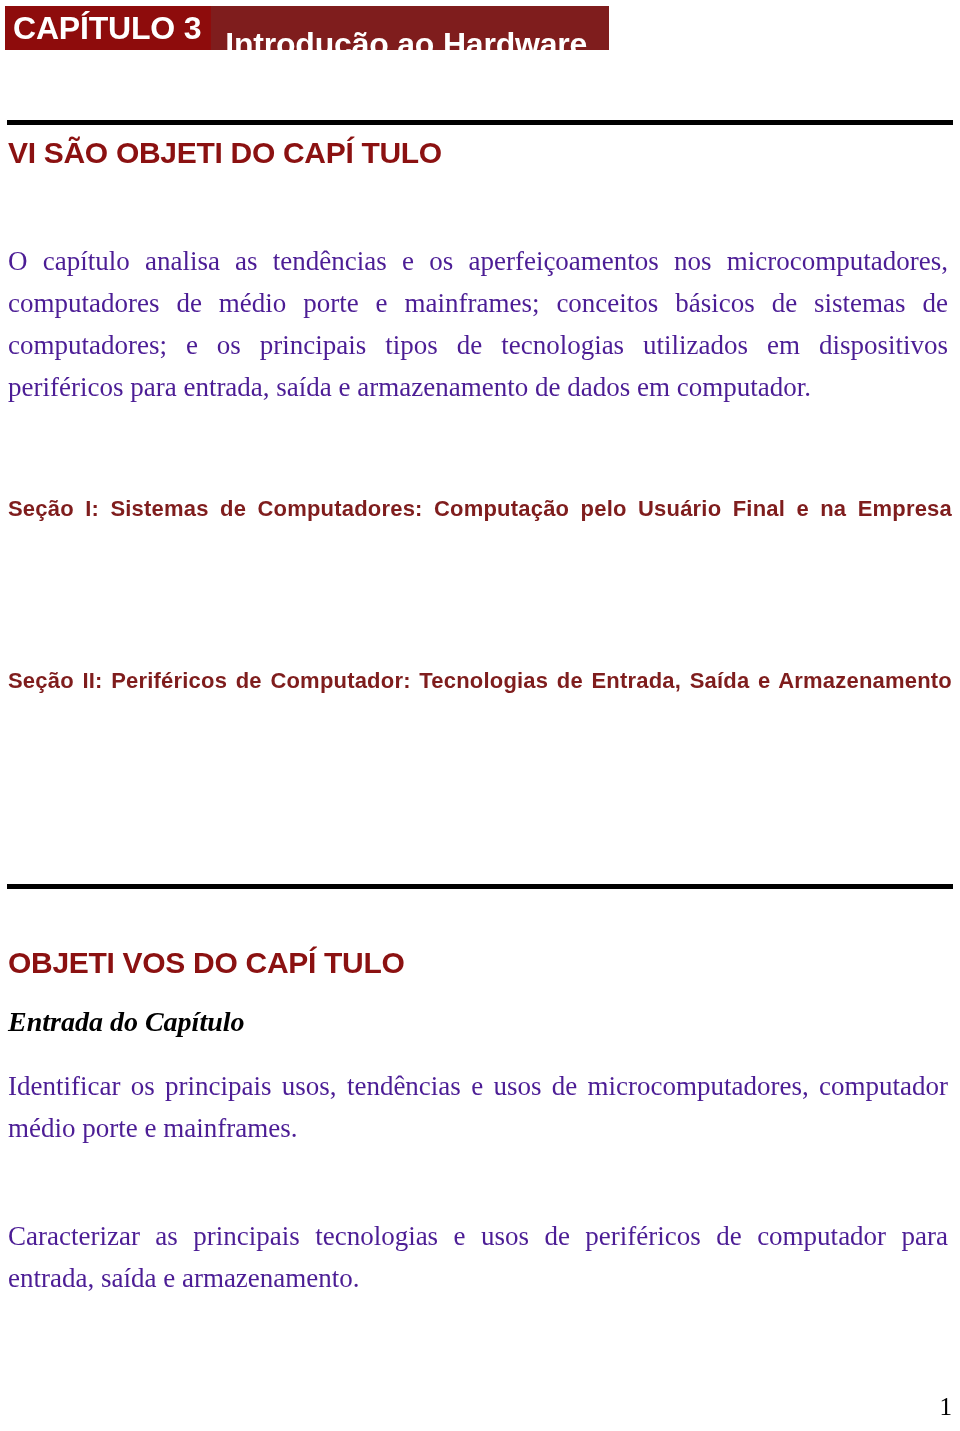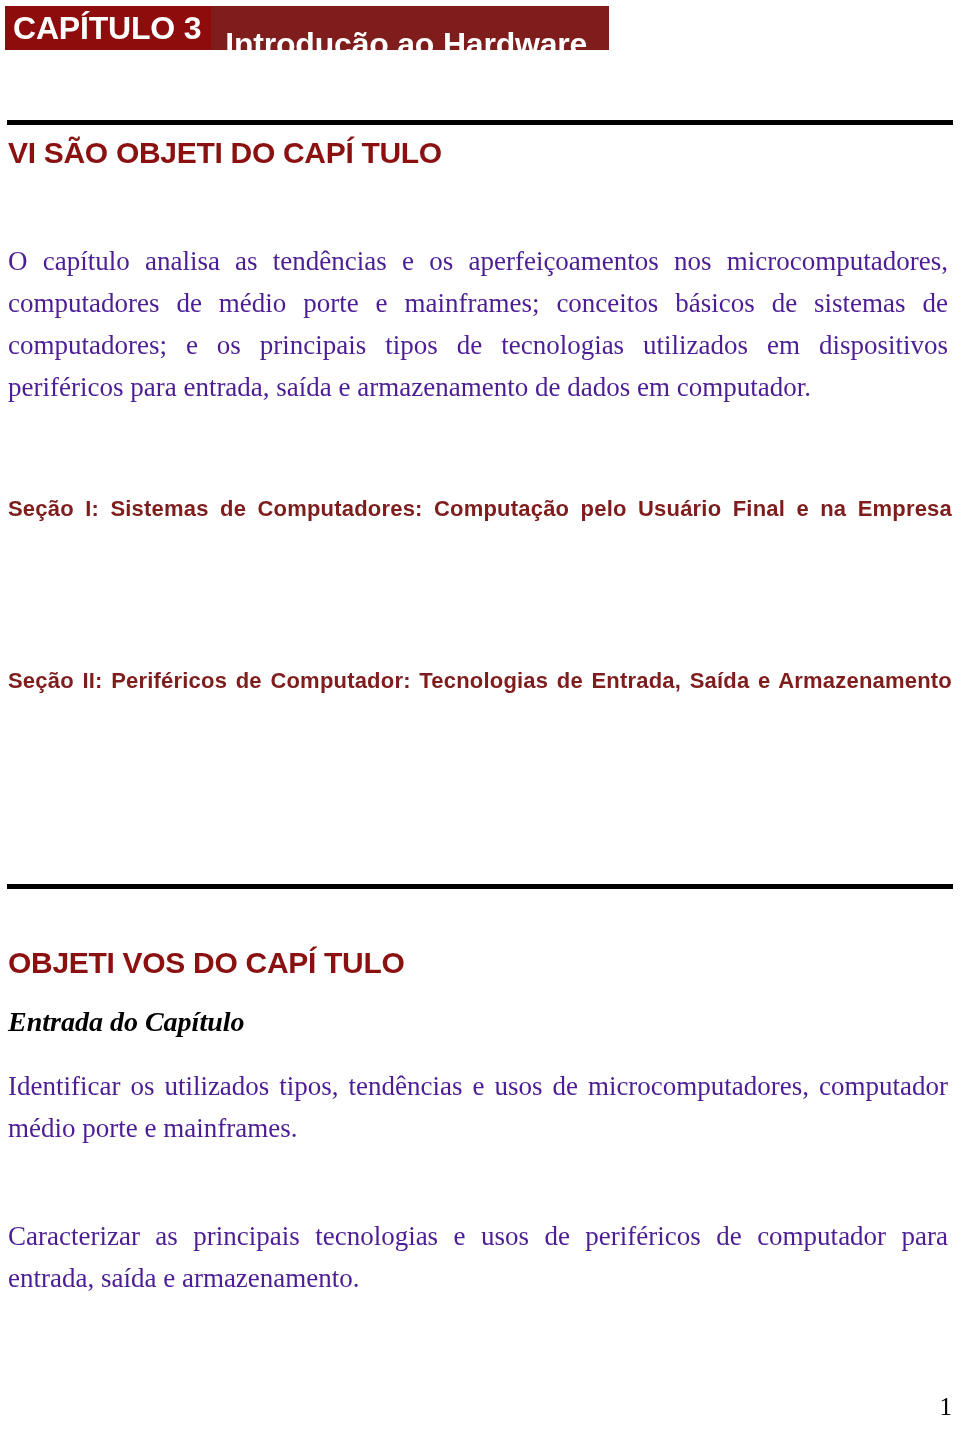--- a/index.html
+++ b/index.html
@@ -153,17 +153,17 @@
 <div class="secao" id="secao-1">Seção I: Sistemas de Computadores: Computação pelo Usuário Final e na Empresa</div>
 
 <div class="secao" id="secao-2">Seção II: Periféricos de Computador: Tecnologias de Entrada, Saída e Armazenamento</div>
 
 <div class="rule" id="rule-2"></div>
 
 <div class="section-heading" id="heading-objetivos">OBJETI VOS DO CAPÍ TULO</div>
 
 <div id="objetivo-label">Entrada do Capítulo</div>
 
-<div class="body-par" id="par-objetivo-1">Identificar os utilizados tipos, tendências e usos de microcomputadores, computador médio porte e mainframes.</div>
+<div class="body-par" id="par-objetivo-1">Identificar os principais usos, tendências e usos de microcomputadores, computador médio porte e mainframes.</div>
 
 <div class="body-par" id="par-objetivo-2">Caracterizar as principais tecnologias e usos de periféricos de computador para entrada, saída e armazenamento.</div>
 
 <div id="page-number">1</div>
 
 </body></html>

